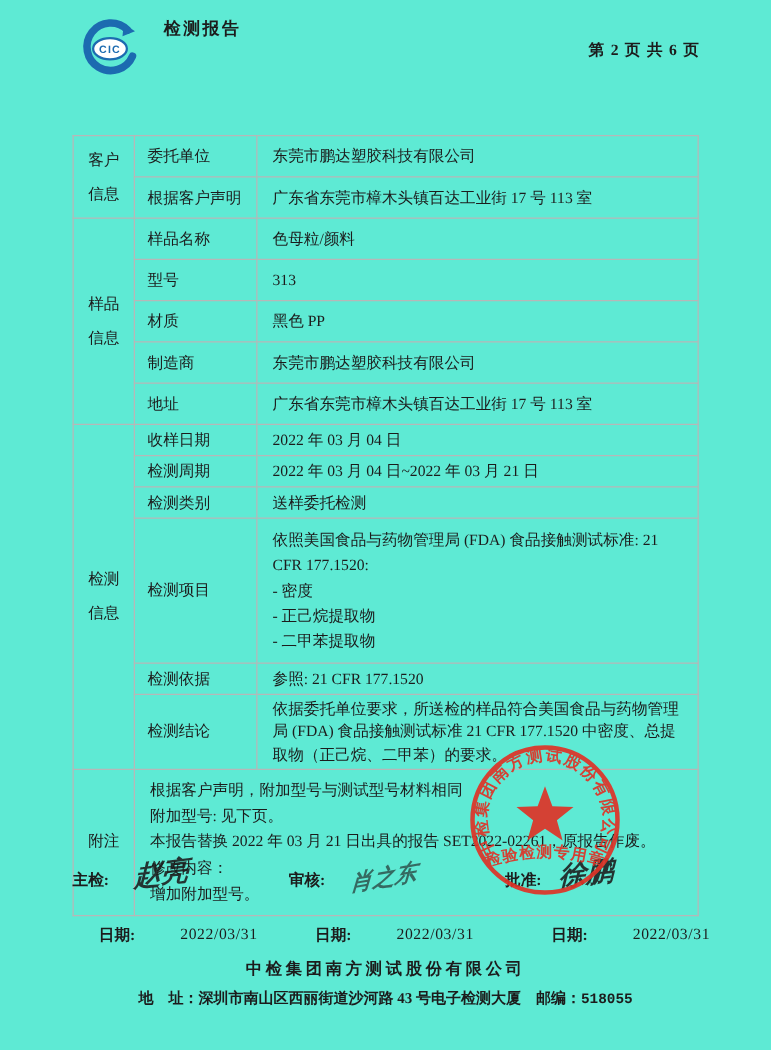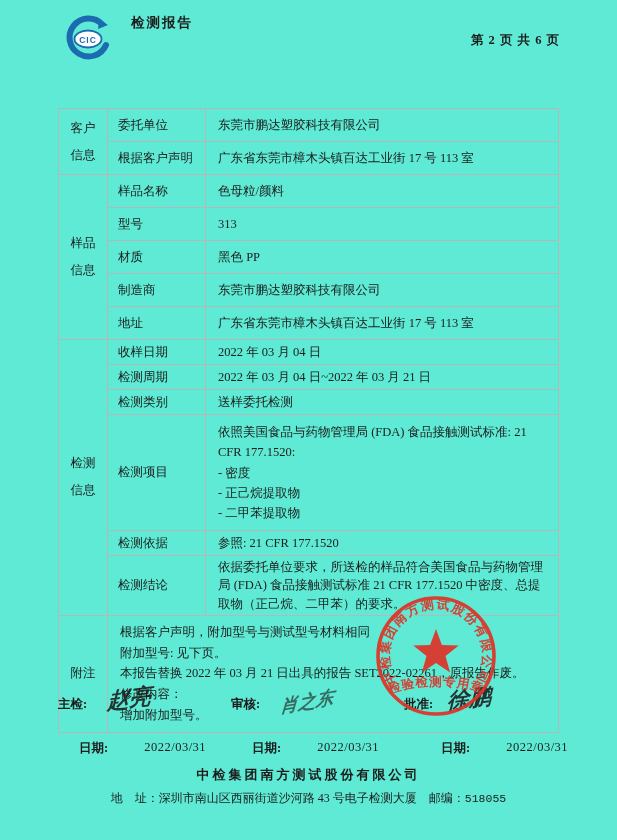--- a/index.html
+++ b/index.html
@@ -40,21 +40,21 @@
   .daterow .g { display:flex; }
   .daterow .g1 { width:173px; } .daterow .g2 { width:173px; } .daterow .g3 { width:154px; }
   .daterow .dl { font-weight:bold; white-space:nowrap; }
   .daterow .g3 .dl { margin-left:16px; }
   .daterow .dv { margin-left:36px; letter-spacing:.5px; }
   
   .stamp { position:absolute; left:374px; top:594px; width:124px; height:124px; opacity:.92; pointer-events:none; }
   
   .foot { position:absolute; left:0; right:0; top:766px; text-align:center; }
   .f1 { font-size:13px; font-weight:bold; letter-spacing:3px; }
-  .f2 { font-size:12px; margin-top:6px; }
+  .f2 { font-size:12px; margin-top:6px;font-weight:bold; }
   .f3 { font-size:12px; margin-top:3px; }
   .mono { font-family:"Liberation Mono","DejaVu Sans Mono",monospace; font-size:11.5px; }
   .link { color:#1515cf; text-decoration:underline; font-family:"Liberation Mono","DejaVu Sans Mono",monospace; font-size:11.5px; }
 </style>
 </head>
 <body>
 
 <div class="page">
 
   <div class="hdr">

